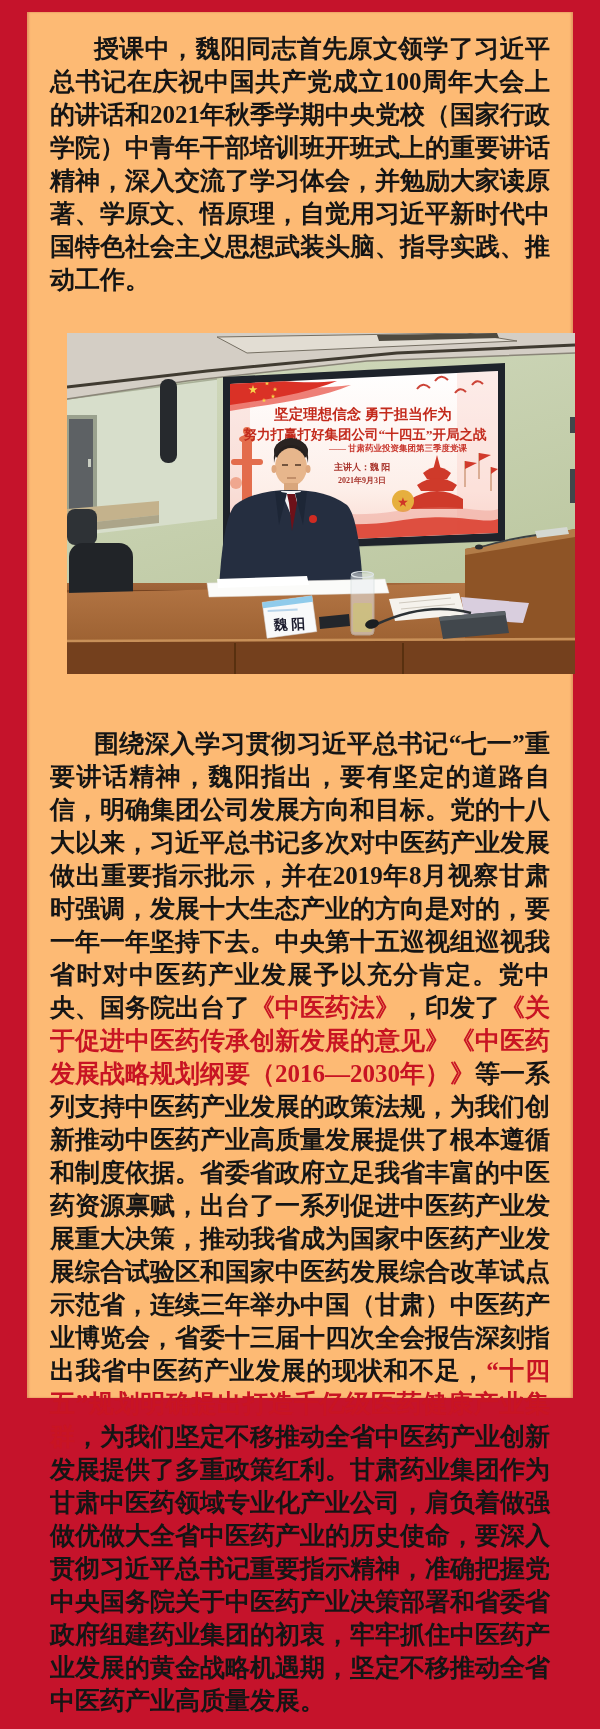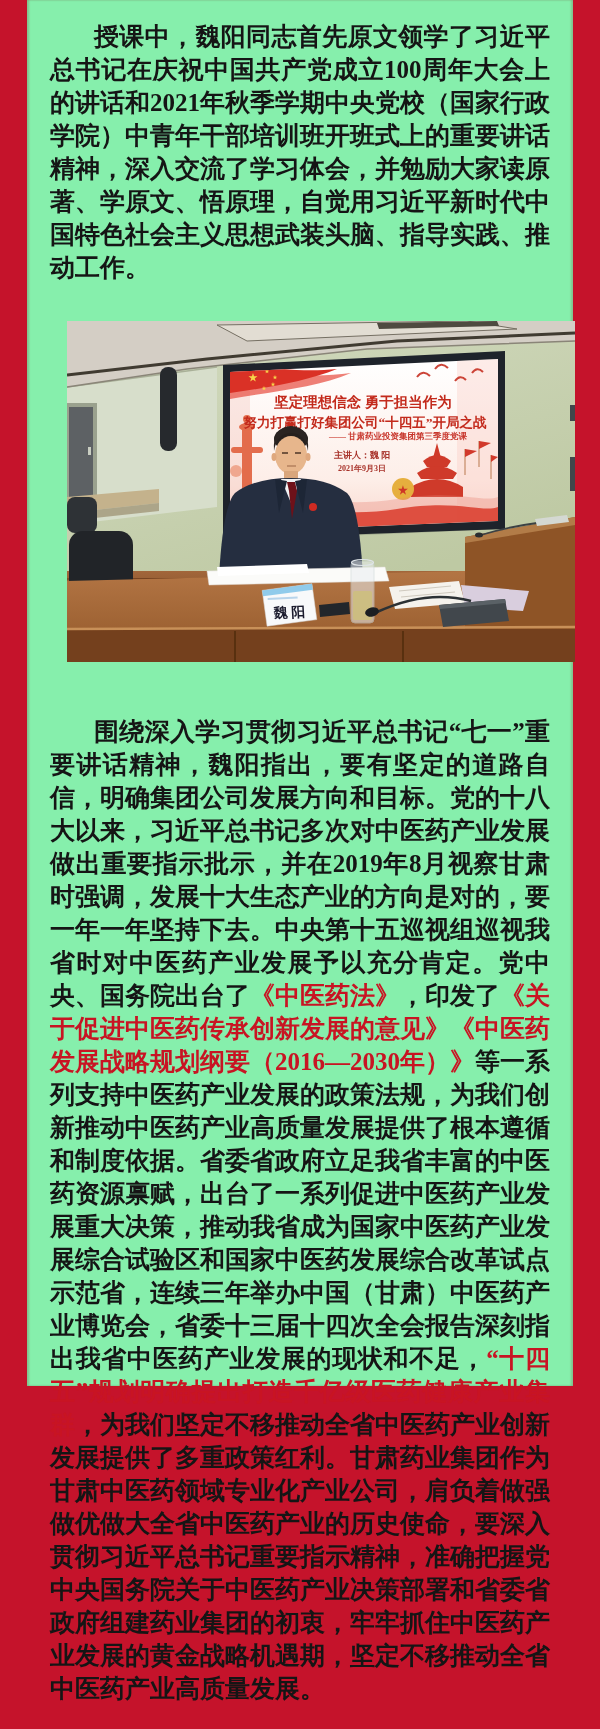--- a/index.html
+++ b/index.html
@@ -2,21 +2,21 @@
 <html style="--red-text: #c81423;"><head>
 <meta charset="utf-8">
 <style>
   :root { --red-text:#c81423; --border-red:#c5132b; }
   html,body{margin:0;padding:0;}
   body{
     width:600px;height:1729px;overflow:hidden;
     background:var(--border-red);
   }
   .content{
-    margin:0 27px;background:#86efac;height:1386px;box-sizing:border-box;
+    margin:12px 27px;background:#fdba74;height:1386px;box-sizing:border-box;
     padding:20px 23px 0 23px;
     box-shadow:inset 2px 0 2px rgba(120,0,10,.18), inset -2px 0 2px rgba(120,0,10,.18);
   }
   p.para{
     margin:0;
     font-family:"Liberation Serif","DejaVu Serif",serif;
     font-weight:700;
     font-size:25px;line-height:33px;color:#151515;
     text-align:justify;text-indent:44px;
   }

